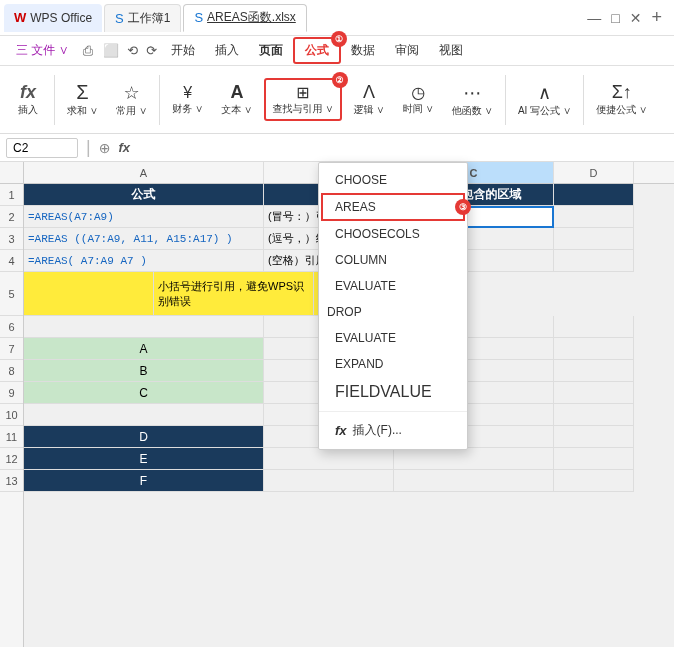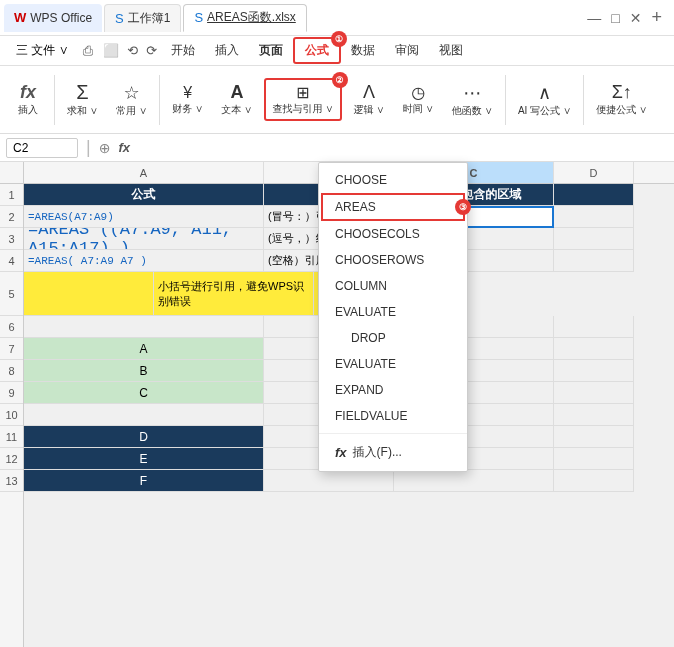--- a/index.html
+++ b/index.html
@@ -23,21 +23,21 @@
   </div>
   <div style="margin-left:auto;display:flex;gap:10px;align-items:center;padding-right:8px;">
     <span style="cursor:pointer;font-size:14px;color:#666;">—</span>
     <span style="cursor:pointer;font-size:14px;color:#666;">□</span>
     <span style="cursor:pointer;font-size:14px;color:#666;">✕</span>
     <span style="cursor:pointer;font-size:18px;color:#666;">+</span>
   </div>
 </div>
 
 <div style="display:flex;align-items:center;background:#fff;height:30px;padding:0 8px;gap:0;border-bottom:1px solid #e0e0e0;">
-  <span style="padding:4px 8px;font-size:12px;color:#000000;cursor:pointer;">三 文件 ∨</span>
+  <span style="padding:4px 8px;font-size:12px;color:#a21caf;cursor:pointer;">三 文件 ∨</span>
   <span style="padding:4px 6px;font-size:13px;color:#555;cursor:pointer;">⎙</span>
   <span style="padding:4px 4px;font-size:13px;color:#555;cursor:pointer;">⬜</span>
   <span style="padding:4px 4px;font-size:13px;color:#555;cursor:pointer;">⟲</span>
   <span style="padding:4px 4px;font-size:13px;color:#555;cursor:pointer;">⟳</span>
   <span style="padding:4px 10px;font-size:12px;color:#333;cursor:pointer;">开始</span>
   <span style="padding:4px 10px;font-size:12px;color:#333;cursor:pointer;">插入</span>
   <span style="padding:4px 10px;font-size:12px;color:#333;cursor:pointer;font-weight:bold;">页面</span>
   <span style="padding:3px 10px;font-size:12px;color:#e53935;cursor:pointer;border:2px solid #e53935;border-radius:3px;font-weight:bold;position:relative;">公式<span style="position:absolute;top:-8px;right:-8px;width:16px;height:16px;border-radius:50%;background:#e53935;color:#fff;font-size:9px;display:flex;align-items:center;justify-content:center;font-weight:bold;">①</span></span>
   <span style="padding:4px 10px;font-size:12px;color:#333;cursor:pointer;">数据</span>
   <span style="padding:4px 10px;font-size:12px;color:#333;cursor:pointer;">审阅</span>
@@ -142,21 +142,21 @@
       </div>
 
       <div style="display:flex;height:22px;flex-shrink:0;">
         <div style="width:240px;min-width:240px;height:22px;border-right:1px solid #ddd;border-bottom:1px solid #ddd;display:flex;align-items:center;padding:0 4px;font-size:11px;color:#1565c0;font-family:'Courier New',monospace;">=AREAS(A7:A9)</div>
         <div style="width:130px;min-width:130px;height:22px;border-right:1px solid #ddd;border-bottom:1px solid #ddd;display:flex;align-items:center;padding:0 4px;font-size:11px;overflow:hidden;">(冒号：）引用…</div>
         <div style="width:160px;min-width:160px;height:22px;border-right:2px solid #1976d2;border-bottom:2px solid #1976d2;border-top:2px solid #1976d2;border-left:2px solid #1976d2;display:flex;align-items:center;padding:0 4px;font-size:11px;background:#fff;"></div>
         <div style="width:80px;min-width:80px;height:22px;border-right:1px solid #ddd;border-bottom:1px solid #ddd;"></div>
       </div>
 
       <div style="display:flex;height:22px;flex-shrink:0;">
-        <div style="width:240px;min-width:240px;height:22px;border-right:1px solid #ddd;border-bottom:1px solid #ddd;display:flex;align-items:center;padding:0 4px;font-size:17px;color:#1565c0;font-family:'Courier New',monospace;overflow:hidden;">=AREAS ((A7:A9, A11, A15:A17) )</div>
+        <div style="width:240px;min-width:240px;height:22px;border-right:1px solid #ddd;border-bottom:1px solid #ddd;display:flex;align-items:center;padding:0 4px;font-size:11px;color:#1565c0;font-family:'Courier New',monospace;overflow:hidden;">=AREAS ((A7:A9, A11, A15:A17) )</div>
         <div style="width:130px;min-width:130px;height:22px;border-right:1px solid #ddd;border-bottom:1px solid #ddd;display:flex;align-items:center;padding:0 4px;font-size:11px;overflow:hidden;">(逗号，）组合…</div>
         <div style="width:160px;min-width:160px;height:22px;border-right:1px solid #ddd;border-bottom:1px solid #ddd;display:flex;align-items:center;padding:0 4px;font-size:11px;">单元格</div>
         <div style="width:80px;min-width:80px;height:22px;border-right:1px solid #ddd;border-bottom:1px solid #ddd;"></div>
       </div>
 
       <div style="display:flex;height:22px;flex-shrink:0;">
         <div style="width:240px;min-width:240px;height:22px;border-right:1px solid #ddd;border-bottom:1px solid #ddd;display:flex;align-items:center;padding:0 4px;font-size:11px;color:#1565c0;font-family:'Courier New',monospace;overflow:hidden;">=AREAS( A7:A9 A7 )</div>
         <div style="width:130px;min-width:130px;height:22px;border-right:1px solid #ddd;border-bottom:1px solid #ddd;display:flex;align-items:center;padding:0 4px;font-size:11px;overflow:hidden;">(空格）引用…</div>
         <div style="width:160px;min-width:160px;height:22px;border-right:1px solid #ddd;border-bottom:1px solid #ddd;"></div>
         <div style="width:80px;min-width:80px;height:22px;border-right:1px solid #ddd;border-bottom:1px solid #ddd;"></div>
@@ -227,25 +227,24 @@
   </div>
 </div>
 
 <div style="position:fixed;top:162px;left:318px;background:#fff;border:1px solid #ccc;box-shadow:2px 4px 12px rgba(0,0,0,0.2);z-index:200;min-width:150px;padding:4px 0;border-radius:2px;">
   <div style="padding:6px 16px;cursor:pointer;font-size:12px;color:#333;">CHOOSE</div>
   <div style="padding:5px 12px;cursor:pointer;font-size:12px;color:#333;border:2px solid #e53935;margin:0 2px;position:relative;">
     <span>AREAS</span>
     <span style="position:absolute;right:-8px;top:50%;transform:translateY(-50%);width:16px;height:16px;border-radius:50%;background:#e53935;color:#fff;font-size:9px;display:flex;align-items:center;justify-content:center;font-weight:bold;">③</span>
   </div>
   <div style="padding:6px 16px;cursor:pointer;font-size:12px;color:#333;">CHOOSECOLS</div>
-  <div style="padding:6px 16px;cursor:pointer;font-size:12px;color:#333;">CHOOSEROWS</div>
   <div style="padding:6px 16px;cursor:pointer;font-size:12px;color:#333;">COLUMN</div>
   <div style="padding:6px 16px;cursor:pointer;font-size:12px;color:#333;">EVALUATE</div>
-  <div style="padding:6px 32px;cursor:pointer;font-size:12px;color:#333;">DROP</div>
+  <div style="padding:6px 8px;cursor:pointer;font-size:12px;color:#333;">DROP</div>
   <div style="padding:6px 16px;cursor:pointer;font-size:12px;color:#333;">EVALUATE</div>
   <div style="padding:6px 16px;cursor:pointer;font-size:12px;color:#333;">EXPAND</div>
-  <div style="padding:6px 16px;cursor:pointer;font-size:12px;color:#333;">FIELDVALUE</div>
+  <div style="padding:6px 16px;cursor:pointer;font-size:16px;color:#333;">FIELDVALUE</div>
   <div style="height:1px;background:#eee;margin:4px 0;"></div>
   <div style="padding:6px 16px;cursor:pointer;font-size:12px;color:#333;display:flex;align-items:center;gap:6px;">
     <span style="font-style:italic;font-weight:bold;font-size:13px;">fx</span>
     <span>插入(F)...</span>
   </div>
 </div>
 
 </body></html>

